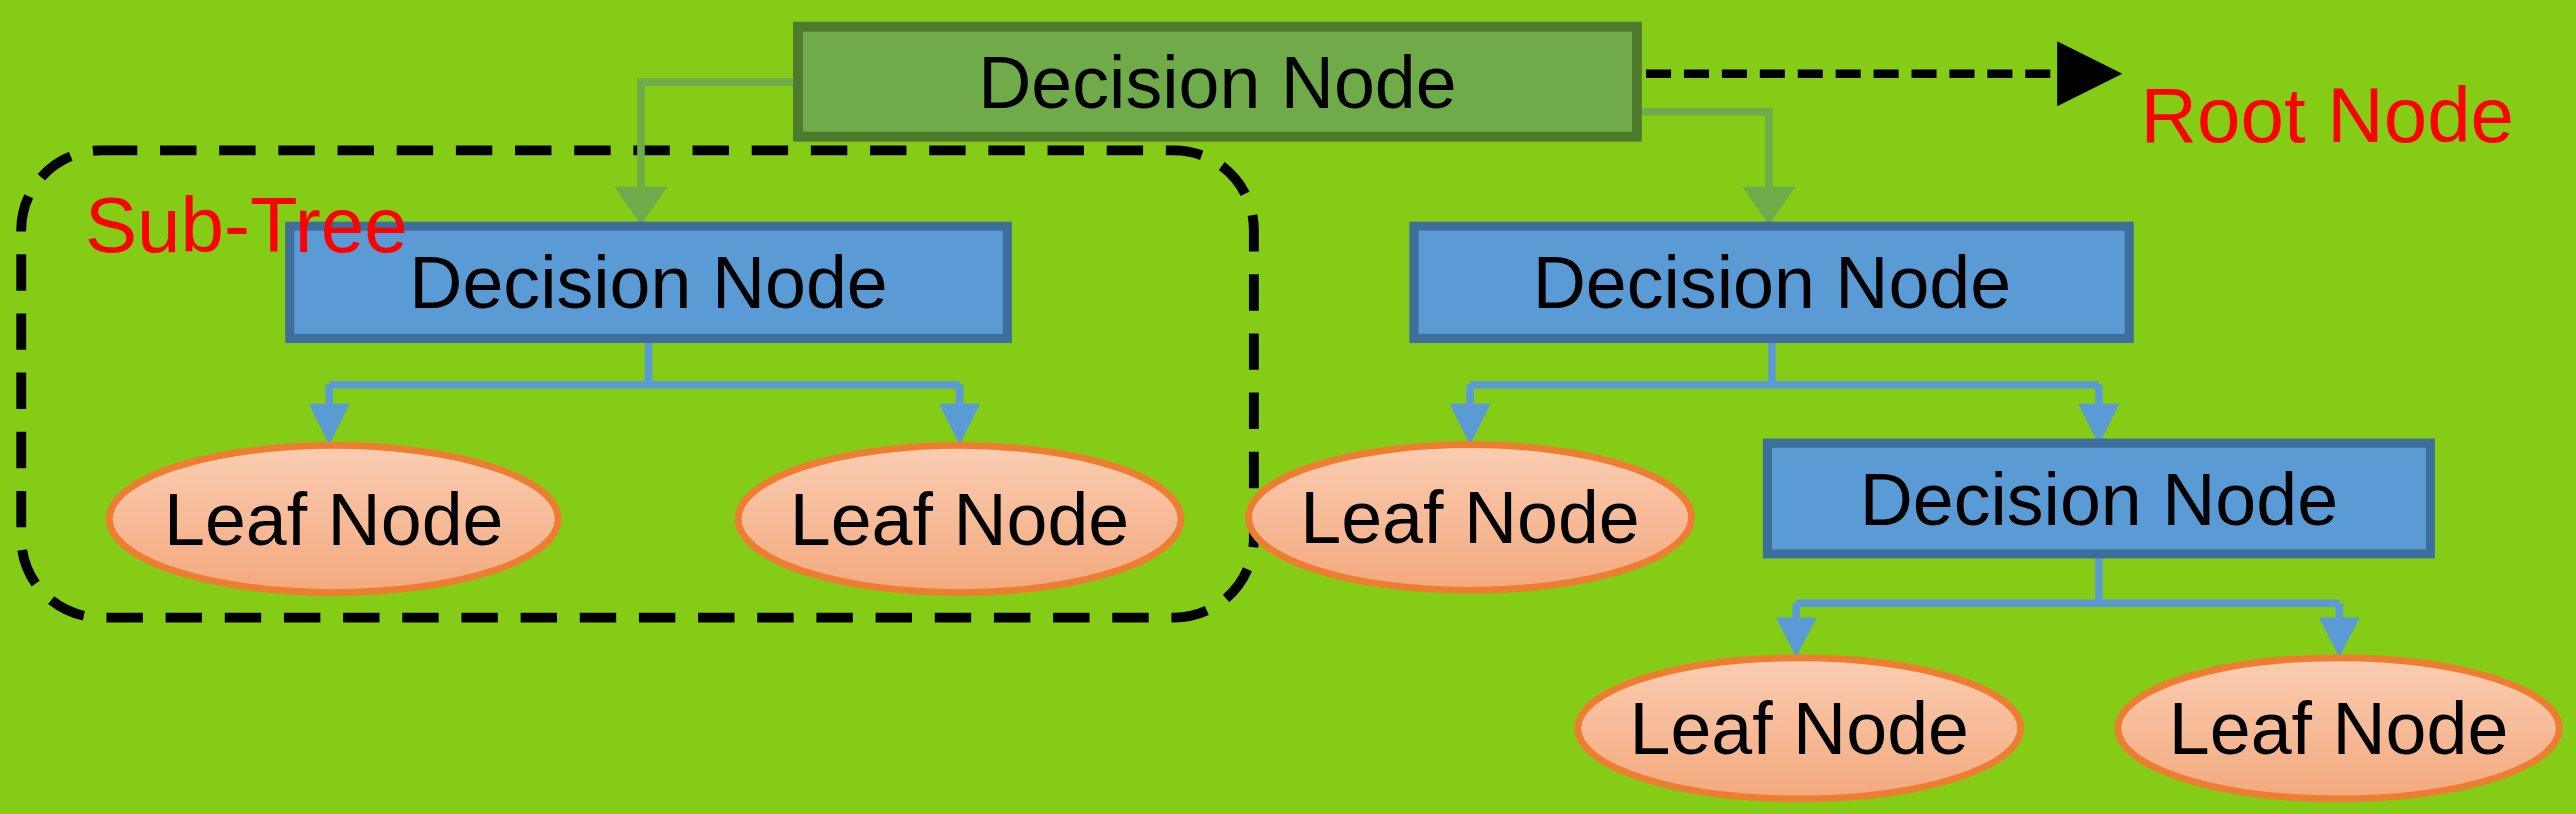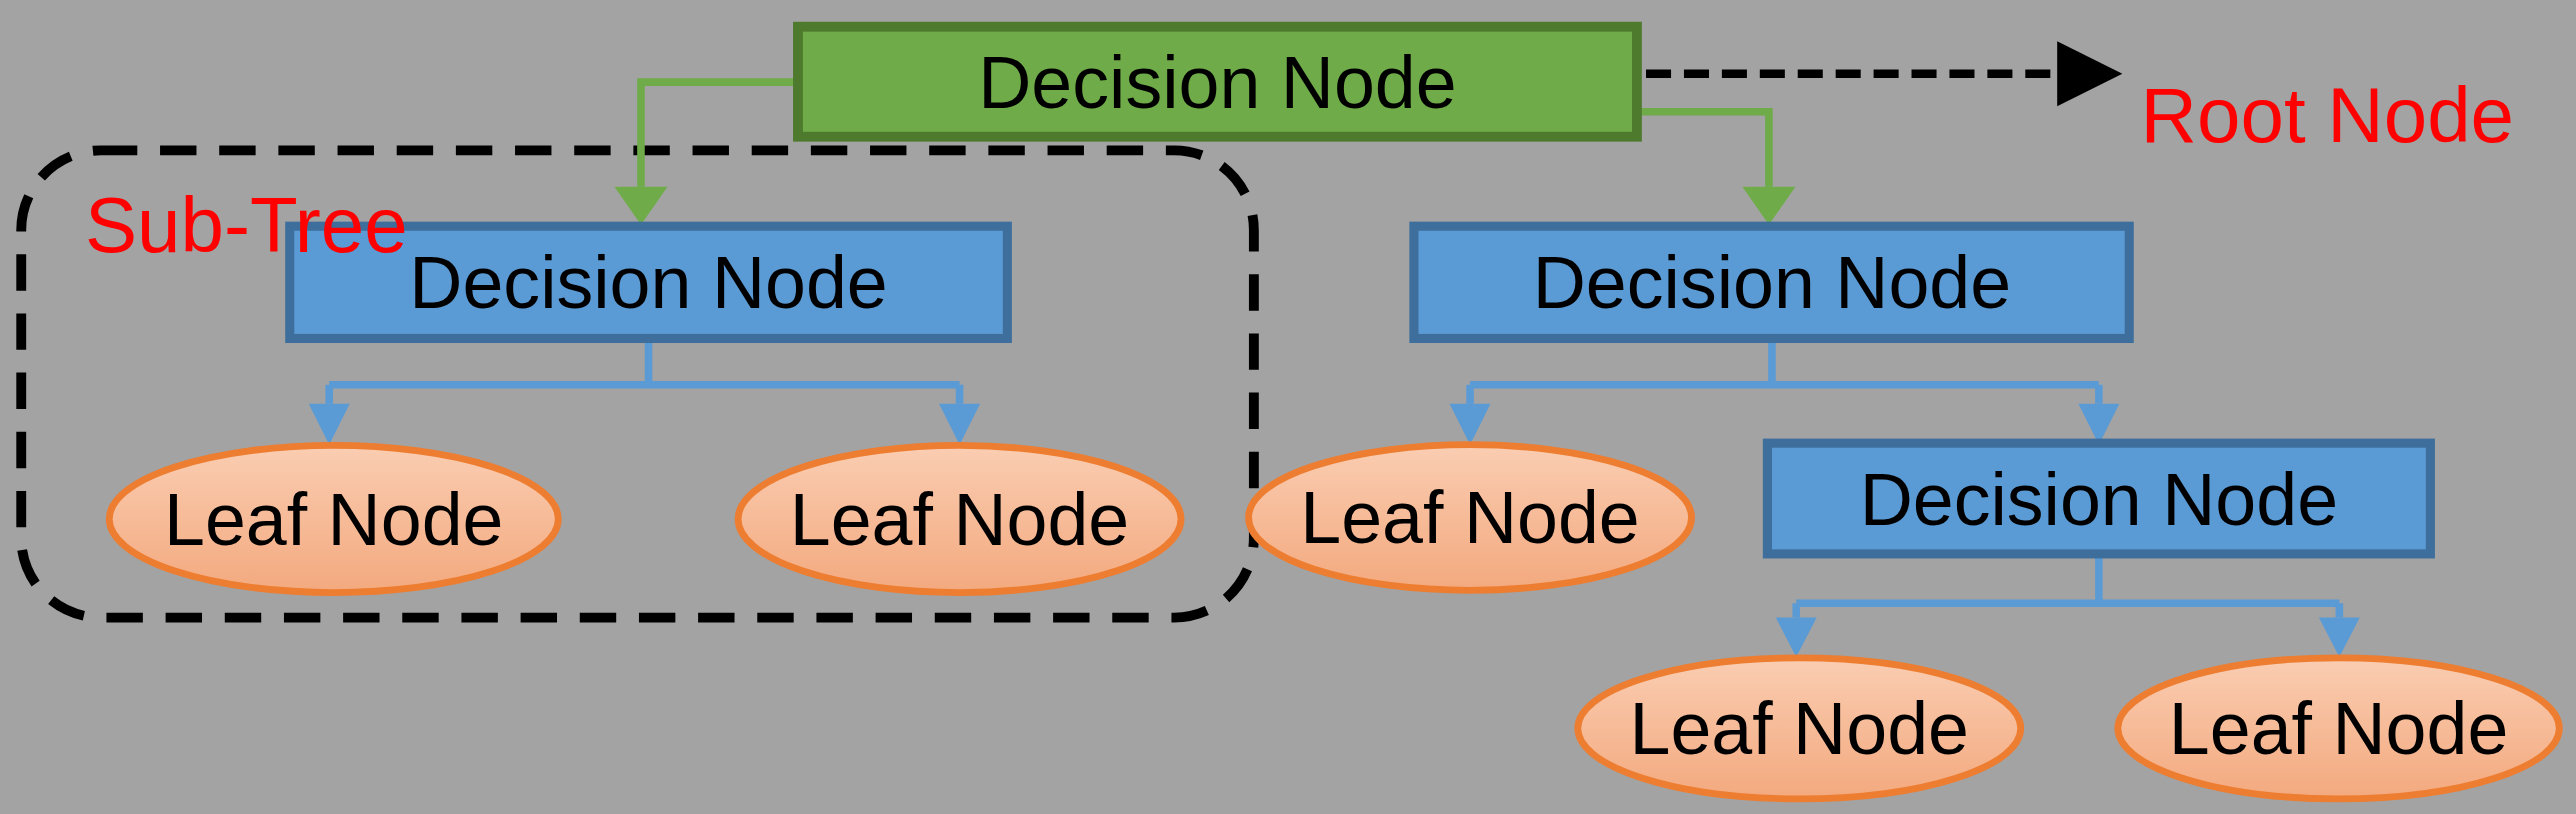--- a/index.html
+++ b/index.html
@@ -4,21 +4,21 @@
 <style>
   html, body {
     margin: 0;
     padding: 0;
     background: #ffffff;
   }
   .stage {
     position: relative;
     width: 2576px;
     height: 815px;
-    background: #a3a3a3;
+    background: #84cc16;
     overflow: hidden;
   }
   svg text {
     font-family: "Liberation Sans", sans-serif;
     fill: #000000;
   }
   .node-label {
     font-size: 97px;
     letter-spacing: 0px;
   }

